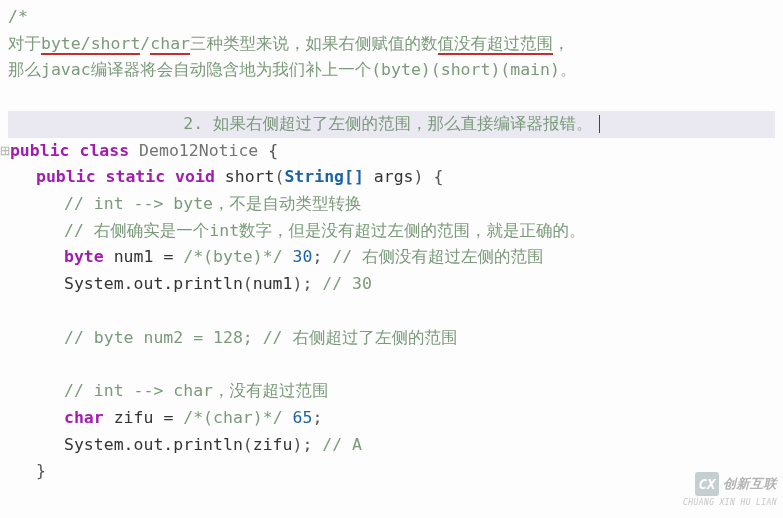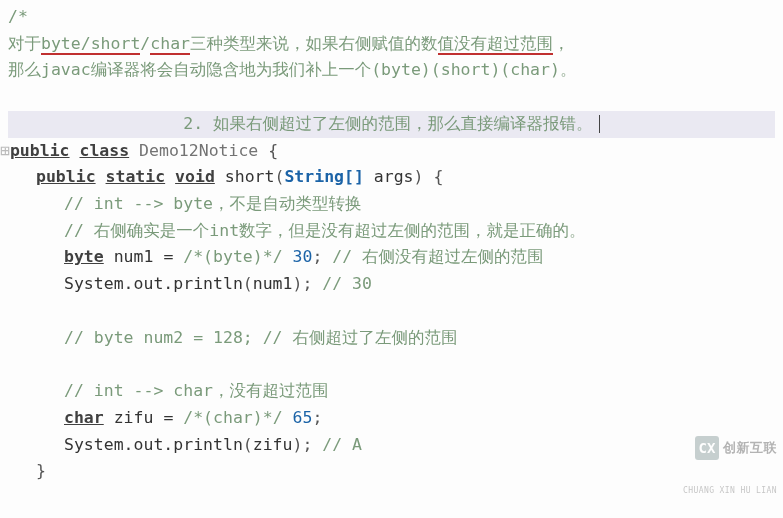--- a/index.html
+++ b/index.html
@@ -7,21 +7,21 @@
     padding: 4px 8px;
     font-family: Consolas, "Microsoft YaHei", monospace;
     font-size: 16.5px;
     background: #fdfdfd;
     color: #333;
     line-height: 1.62;
     width: 783px;
     box-sizing: border-box;
   }
   .comment { color: #7a9a7a; }
-  .kw { color: #404040; font-weight: bold; text-decoration: underline; }
+  .kw { color: #a21caf; font-weight: bold; }
   .cls-name { color: #737373; text-align: right; }
   .str-type { color: #1b63a7; font-weight: bold; }
   .num { color: #1b63a7; margin-top: 16px; }
   .punct { color: #555; }
   .u-red { border-bottom: 2.5px solid #c03030; padding-bottom: 0px; }
   .line2-hl {
     background: #eae9f2;
     display: block;
     text-align: center;
   }
@@ -32,57 +32,58 @@
     background: #444;
     vertical-align: middle;
     margin-left: 6px;
   }
   .ind1 { padding-left: 28px; display:inline-block;}
   .ind2 { padding-left: 56px; display:inline-block;}
   .gut { color:#bbb; margin-left:-8px; }
   .watermark {
     position: fixed;
     right: 6px;
-    bottom: 20px;
+    bottom: 8px;
     opacity: 0.55;
     text-align: right;
+    font-style: italic;
   }
   .wm-top {
     font-size: 13px;
     font-weight: bold;
     color: #777;
     letter-spacing: 0.5px;
   }
   .wm-logo {
     display:inline-block;
     width:24px; height:24px;
     border-radius:3px;
     background:#9aa;
     color:#fff;
     font-size:14px;
     line-height:24px;
     text-align:center;
     vertical-align:middle;
     margin-right:4px;
     font-weight:bold;
   }
-  .wm-sub { font-size:8px; color:#999; letter-spacing:0.4px;margin-top:24px;}
+  .wm-sub { font-size:8px; color:#999; letter-spacing:0.4px;}
   .blank { height: 1.62em; }
 </style>
 </head>
 <body>
 
 <div>
   <div class="comment"><span>/*</span></div>
 
   <div class="comment">
     <span>对于</span><span class="u-red">byte</span><span class="u-red">/</span><span class="u-red">short</span><span>/</span><span class="u-red">char</span><span>三种类型来说，如果右侧赋值的数</span><span class="u-red">值没有超过范围</span><span>，</span>
   </div>
 
-  <div class="comment">那么javac编译器将会自动隐含地为我们补上一个(byte)(short)(char)。</div>
+  <div class="comment">那么javac编译器将会自动隐含地为我们补上一个(byte)(short)(main)。</div>
 
   <div class="blank"></div>
 
 
   <span class="line2-hl">
     <span class="comment">2. 如果右侧超过了左侧的范围，那么直接编译器报错。</span><span class="cursor"></span>
   </span>
 </div>
 
 <div>

